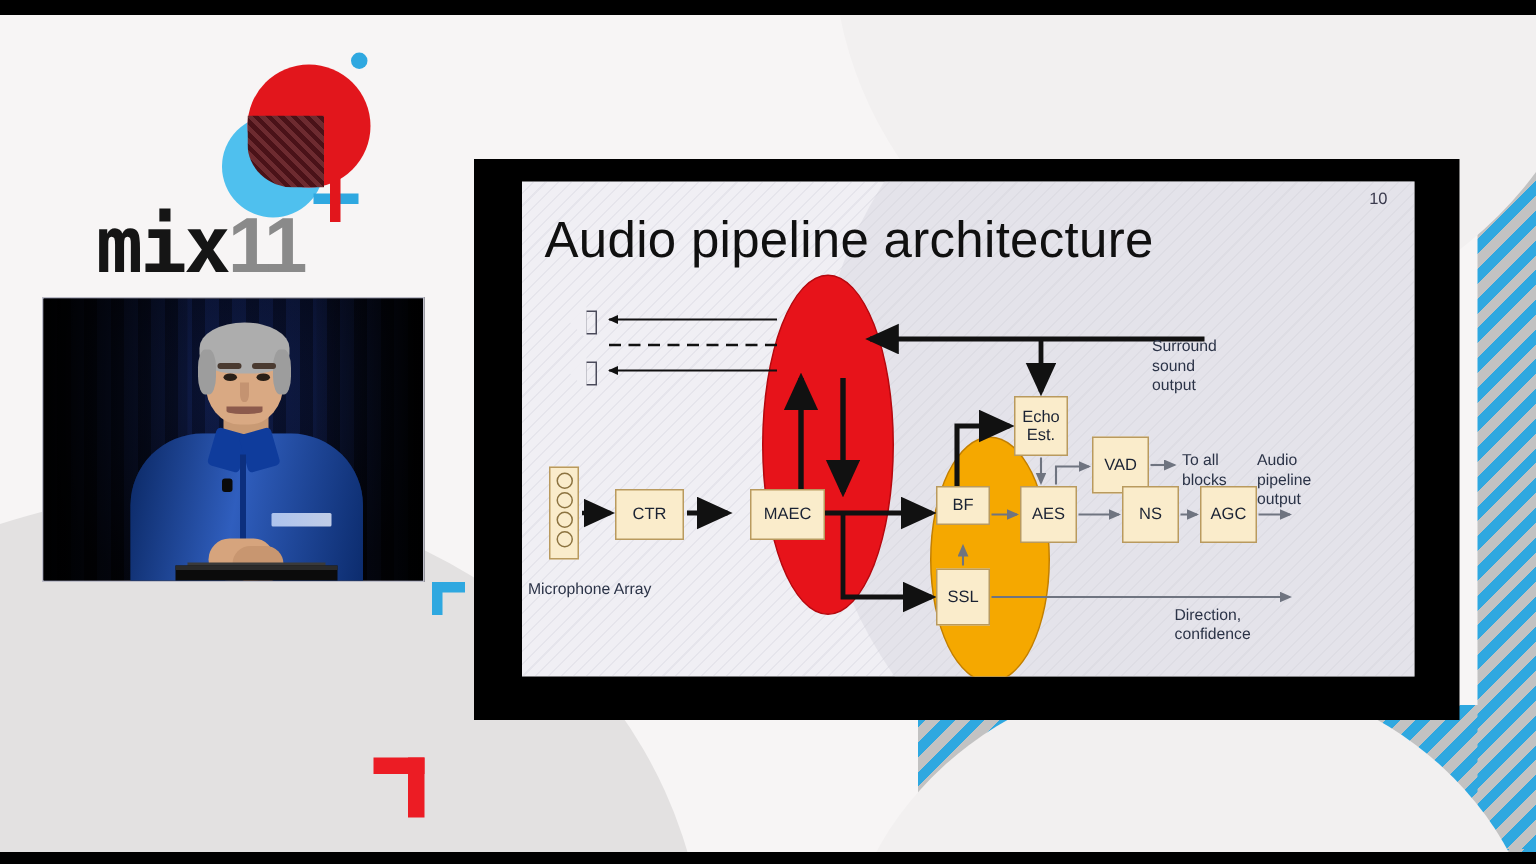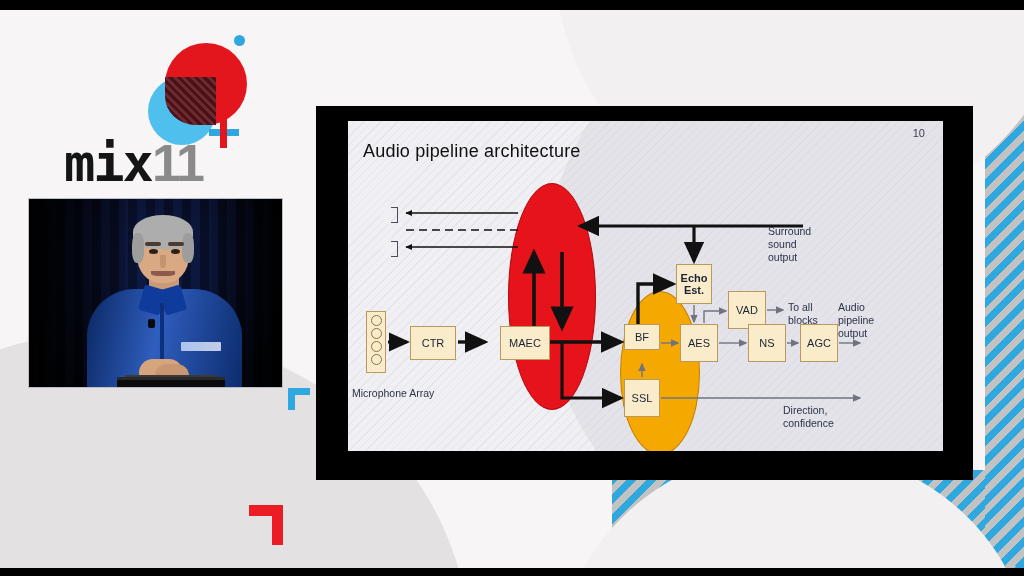--- a/index.html
+++ b/index.html
@@ -102,21 +102,21 @@
   .slide-frame{position:absolute;left:316px;top:106px;width:657px;height:374px;background:#000;}
   .slide{position:absolute;left:32px;top:15px;width:595px;height:330px;
          background:#f0eff4;overflow:hidden;}
   .slide-hatch{position:absolute;inset:0;
       background-image:repeating-linear-gradient(-45deg,
         rgba(160,160,180,.13) 0 1px, rgba(255,255,255,0) 1px 6px);}
   .slide-oval-bg{position:absolute;left:195px;top:-120px;width:520px;height:560px;
         border-radius:50%;background:rgba(205,205,215,.35);}
 
   .slide-num{position:absolute;right:18px;top:6px;font-size:11px;color:#3b3b4e;}
-  .slide-title{position:absolute;left:15px;top:20px;font-size:18px;color:#101010;
+  .slide-title{position:absolute;left:15px;top:20px;font-size:34px;color:#101010;
         font-family:"Liberation Sans",sans-serif;font-weight:400;letter-spacing:.2px;}
 
   
   .diag{position:absolute;inset:0;}
 
   .oval-red{position:absolute;left:160px;top:62px;width:86px;height:225px;border-radius:50%;
         background:#e7131a;border:1px solid #b5080e;}
   .oval-orange{position:absolute;left:272px;top:170px;width:78px;height:162px;border-radius:50%;
         background:#f5a800;border:1px solid #c27f00;}
 
@@ -305,21 +305,21 @@
         </div>
 
         <div class="box" style="left:276px;top:203px;width:36px;height:26px;">
           <span>BF</span>
         </div>
 
         <div class="box" style="left:276px;top:258px;width:36px;height:38px;text-align:right;">
           <span>SSL</span>
         </div>
 
-        <div class="box" style="left:328px;top:143px;width:36px;height:40px;font-weight:bold;">
+        <div class="box" style="left:328px;top:143px;width:36px;height:40px;">
           <span>Echo<br>Est.</span>
         </div>
 
         <div class="box" style="left:332px;top:203px;width:38px;height:38px;">
           <span>AES</span>
         </div>
 
         <div class="box" style="left:380px;top:170px;width:38px;height:38px;">
           <span>VAD</span>
         </div>

